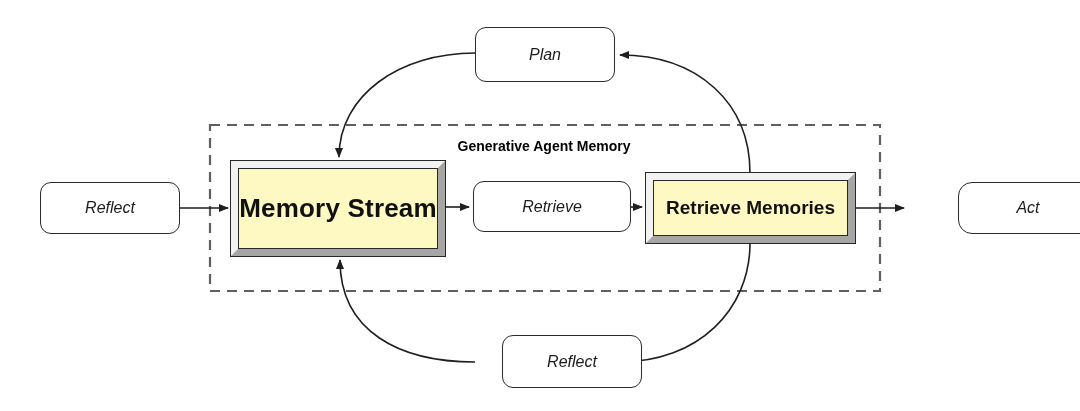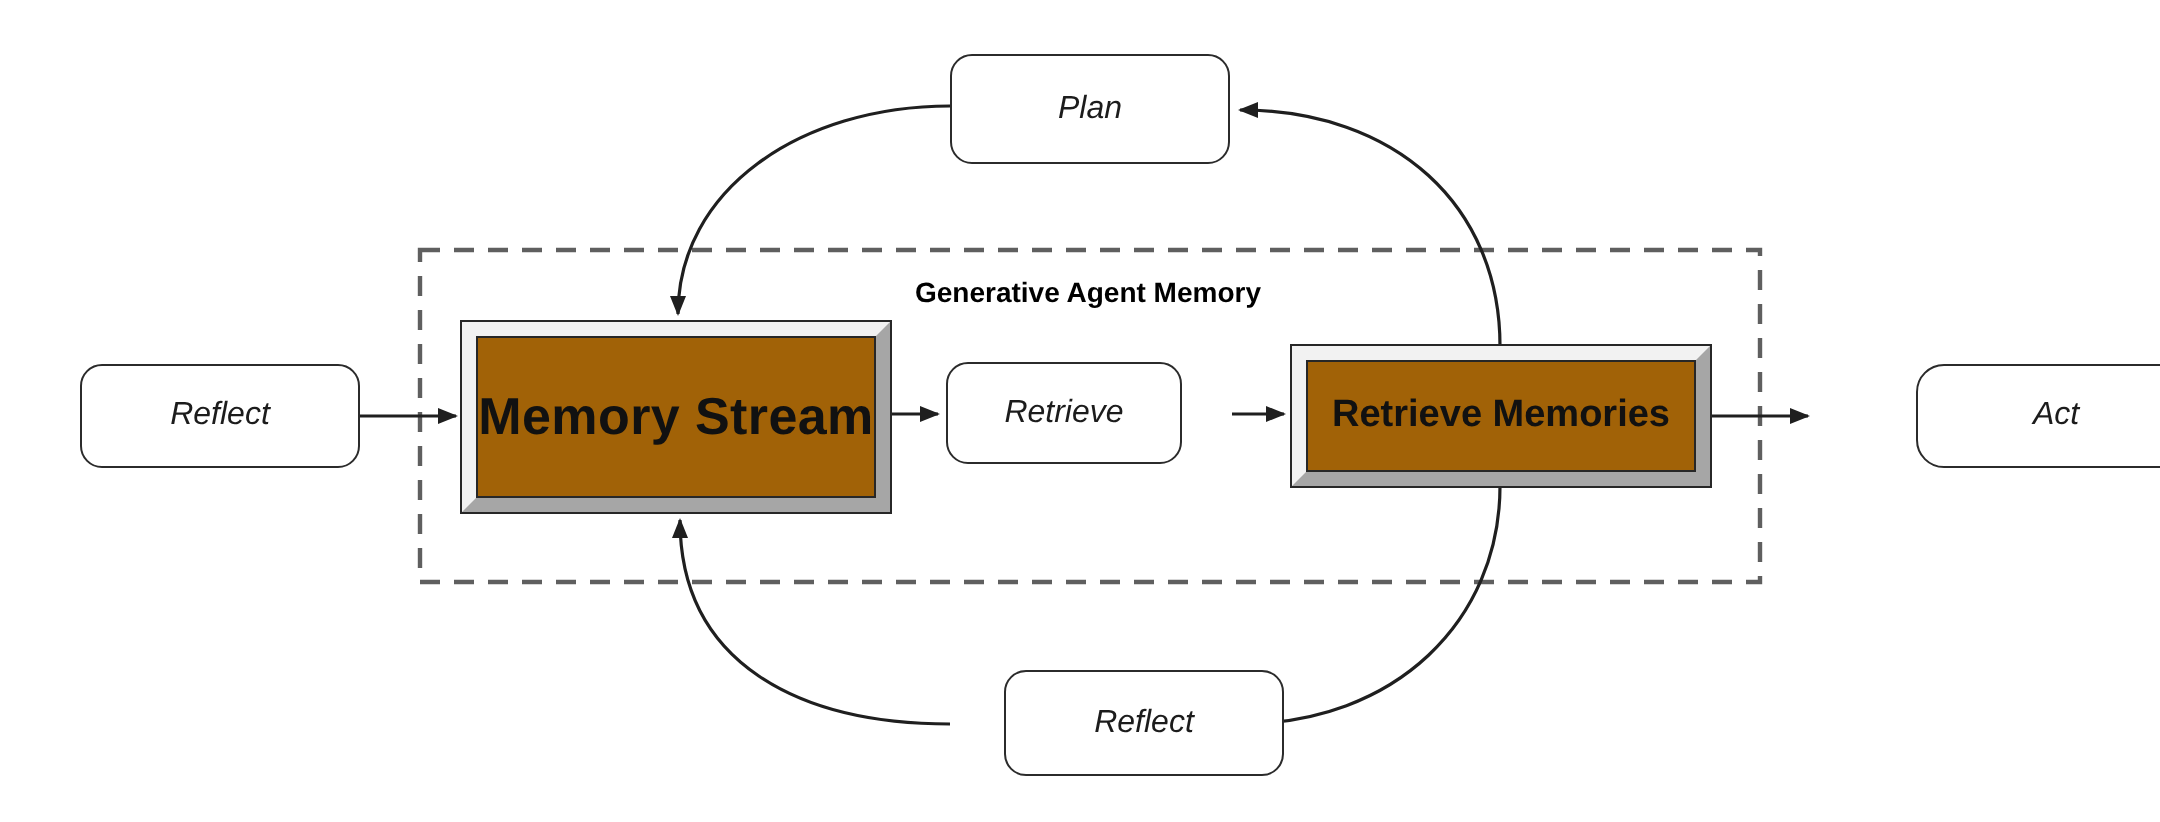--- a/index.html
+++ b/index.html
@@ -36,21 +36,21 @@
     background: #ffffff;
     border: 7px solid;
     border-color: #f2f2f2 #a6a6a6 #a6a6a6 #f2f2f2;
     box-shadow: 0 0 0 1px #272727;
   }
   .frame-inner {
     width: 100%;
     height: 100%;
     box-sizing: border-box;
     border: 1px solid #272727;
-    background: #a16207;
+    background: #fef9c3;
     display: flex;
     align-items: center;
     justify-content: center;
   }
   .frame-label { font-weight: bold; color: #111111; }
   .label-large { font-size: 26px; letter-spacing: 0.2px; }
   .label-medium { font-size: 19px; }
   .group-label {
     position: absolute;
     left: 429px; top: 136px;
@@ -96,21 +96,21 @@
   <div class="node pill" style="left:40px; top:182px; width:140px; height:52px;">
     <span>Reflect</span>
   </div>
 
   <div class="node frame" style="left:231px; top:161px; width:214px; height:95px;">
     <div class="frame-inner">
       <span class="frame-label label-large">Memory Stream</span>
     </div>
   </div>
 
-  <div class="node pill" style="left:473px; top:181px; width:118px; height:51px;">
+  <div class="node pill" style="left:473px; top:181px; width:158px; height:51px;">
     <span>Retrieve</span>
   </div>
 
   <div class="node frame" style="left:646px; top:173px; width:209px; height:70px;">
     <div class="frame-inner">
       <span class="frame-label label-medium">Retrieve Memories</span>
     </div>
   </div>
 
   <div class="node pill" style="left:958px; top:182px; width:140px; height:52px; border-radius:14px;font-style:italic;">

